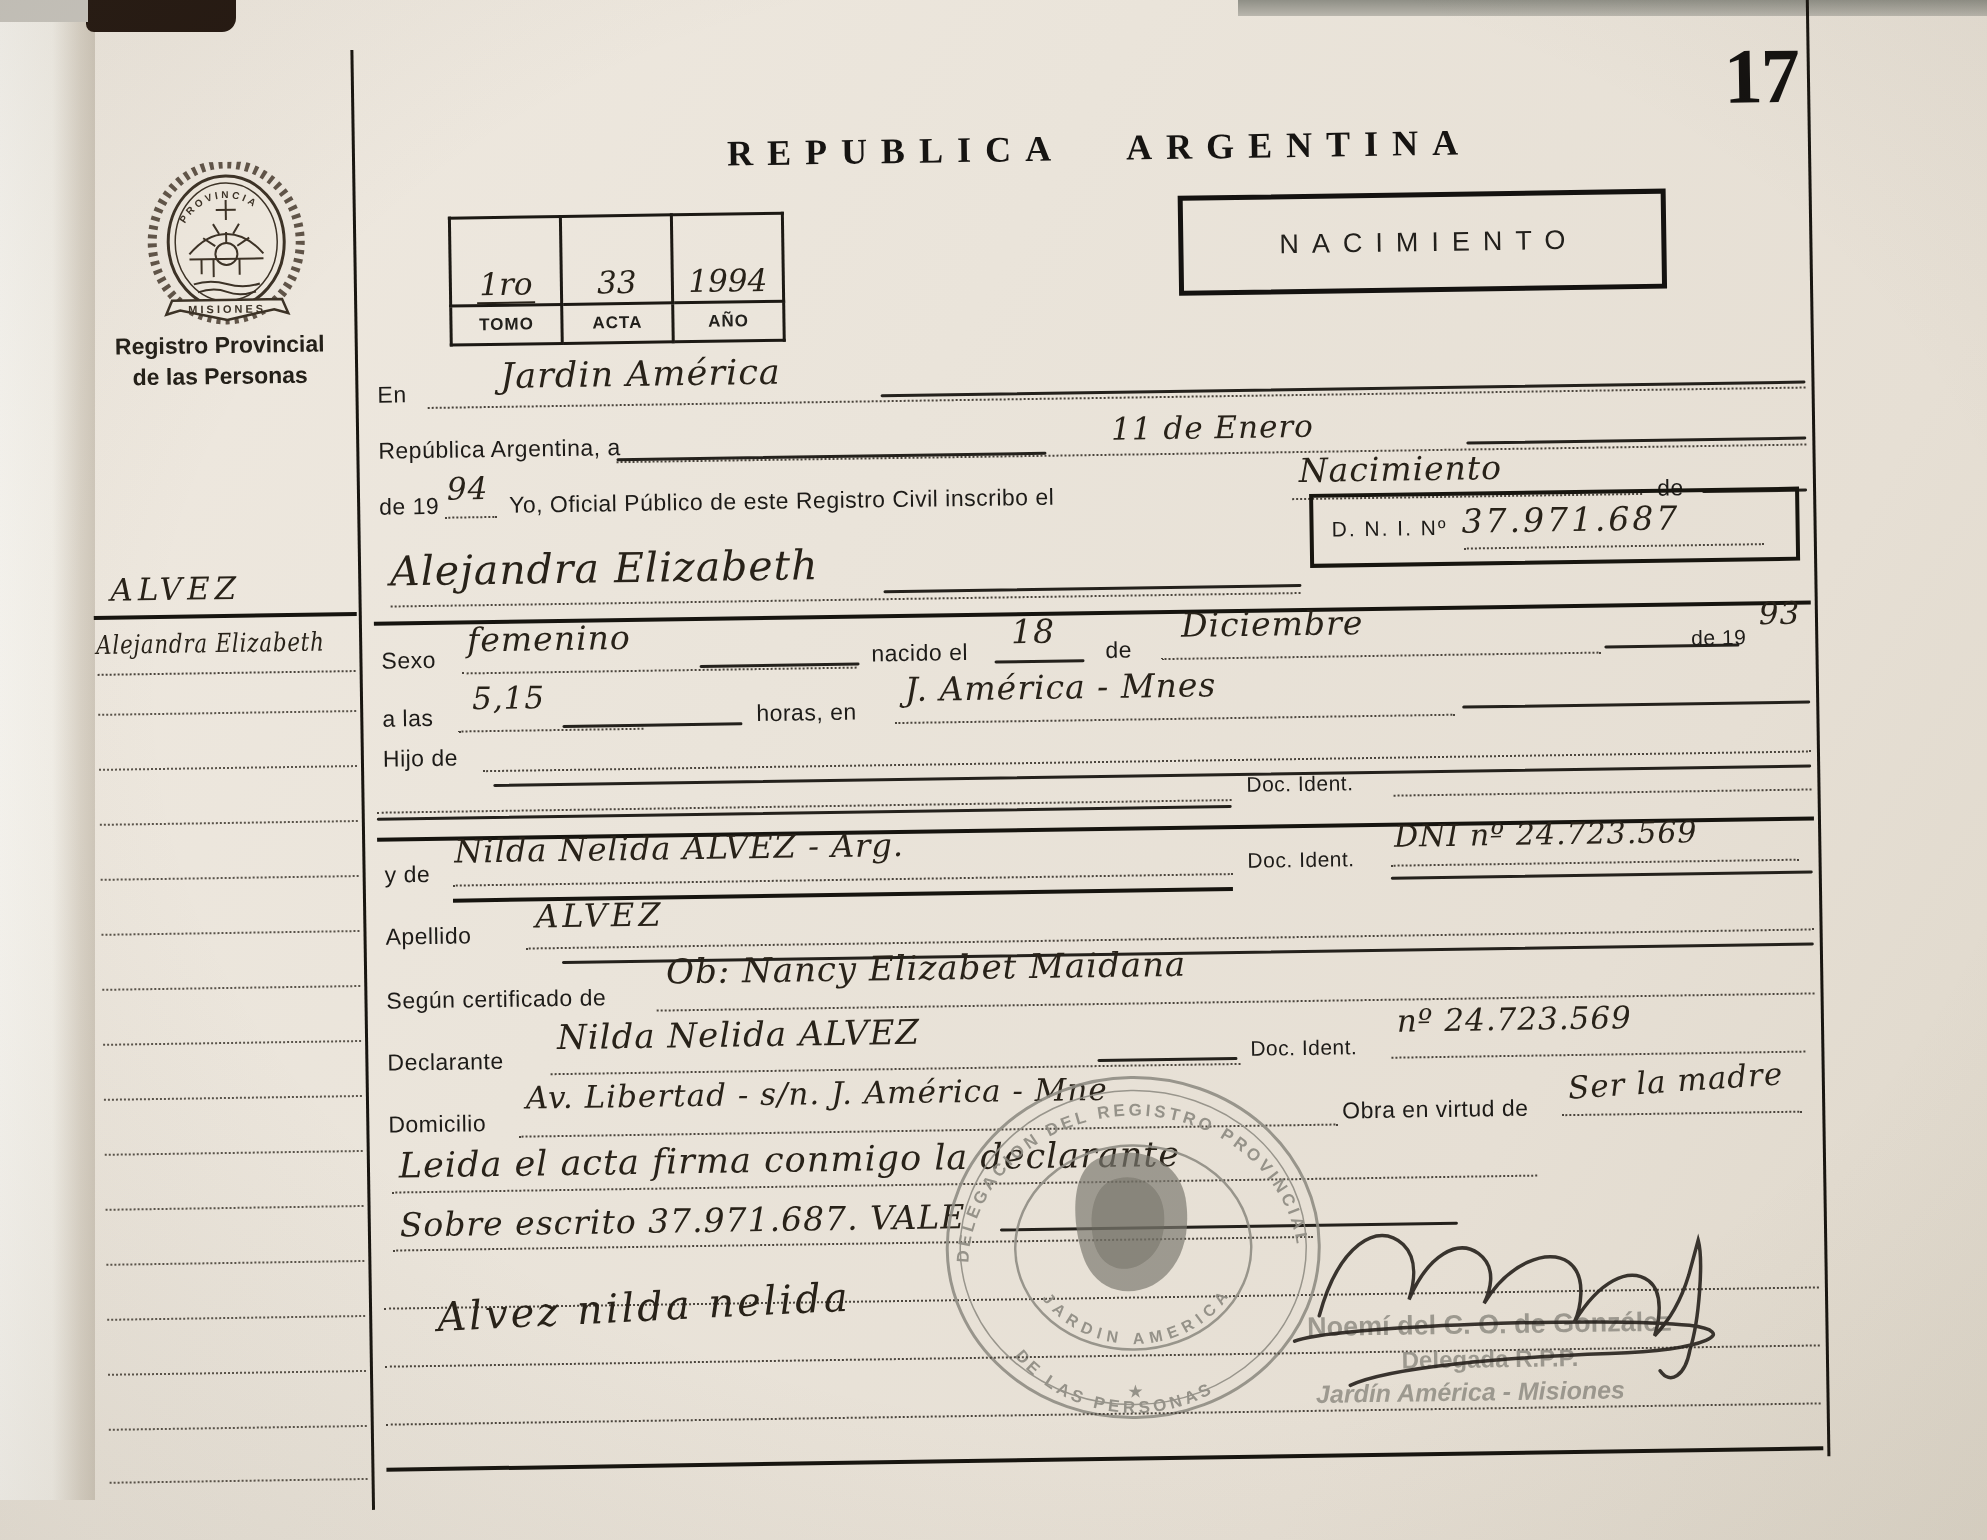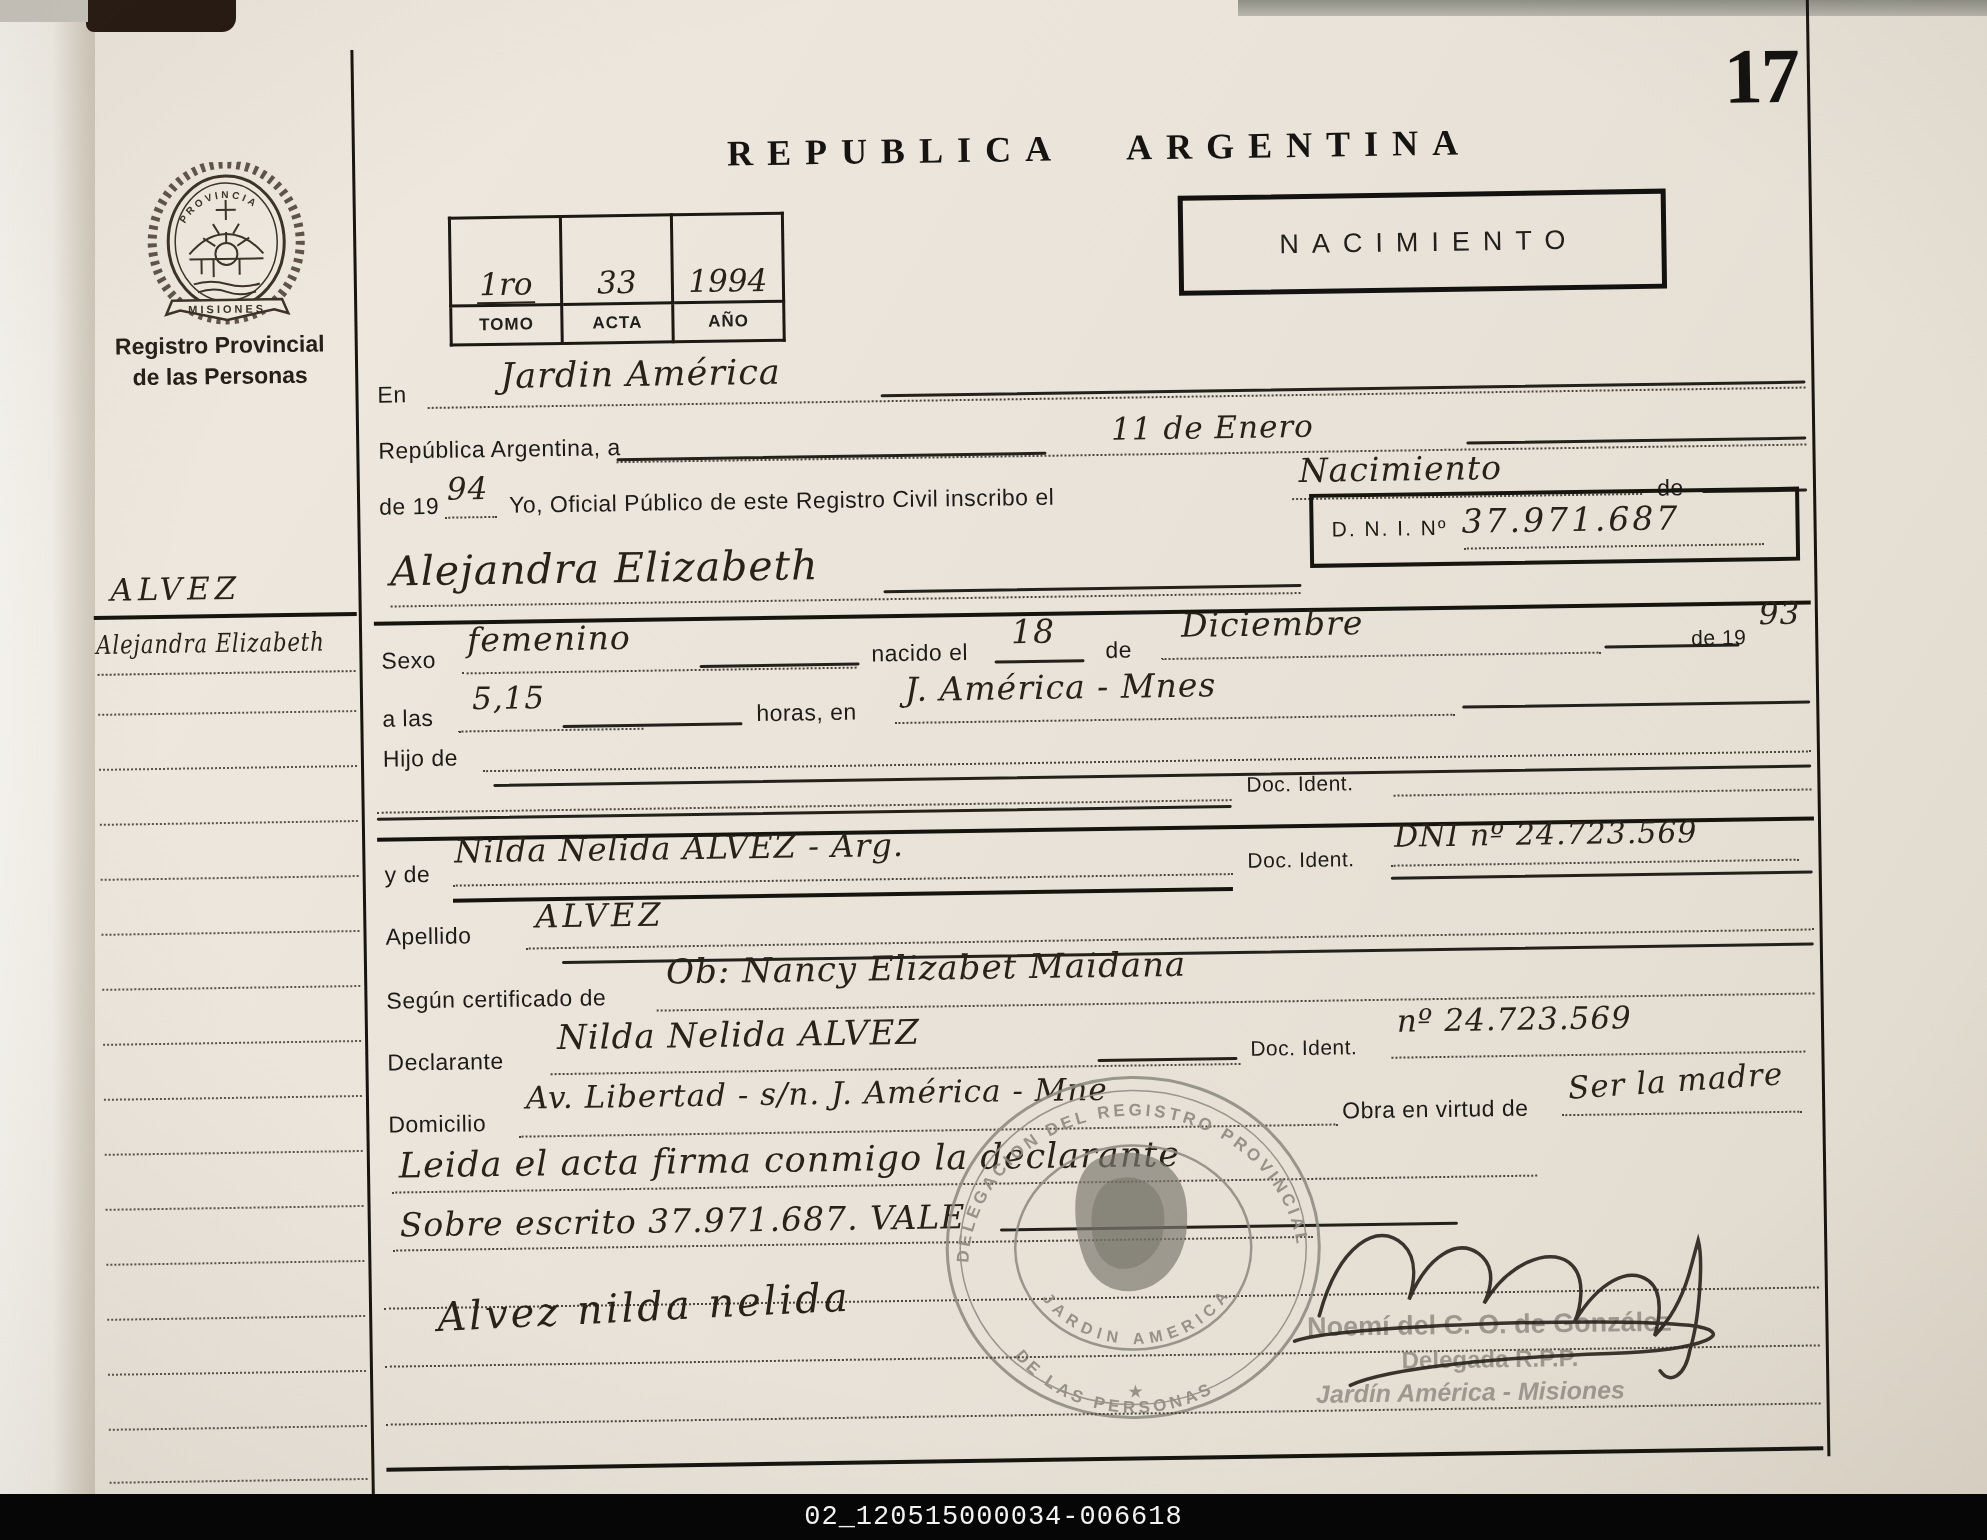--- a/index.html
+++ b/index.html
@@ -266,16 +266,13 @@
         <path d="M 40 115 C 60 45, 100 20, 125 45 C 140 60, 135 85, 130 100 C 150 55, 180 40, 200 55 C 220 70, 210 95, 205 105 C 230 65, 270 50, 290 65 C 310 80, 300 115, 295 125 C 320 85, 350 70, 370 85 C 385 97, 380 125, 375 140 C 390 125, 402 105, 410 80 L 420 45 C 425 65, 420 125, 410 155 C 405 180, 390 190, 380 175"></path>
         <path d="M 15 140 C 50 125, 330 120, 410 130 C 460 137, 430 155, 330 157 C 230 159, 110 167, 70 185"></path>
       </g>
     </svg>
 
     <div class="heavy" style="left:375px;top:1458px;width:1437px;"></div>
   </div>
 
   <div class="vignette"></div>
 
-  <div class="footer">
-    <span>02_120515000034-006618</span>
-  </div>
 </div>
 
 </body></html>

